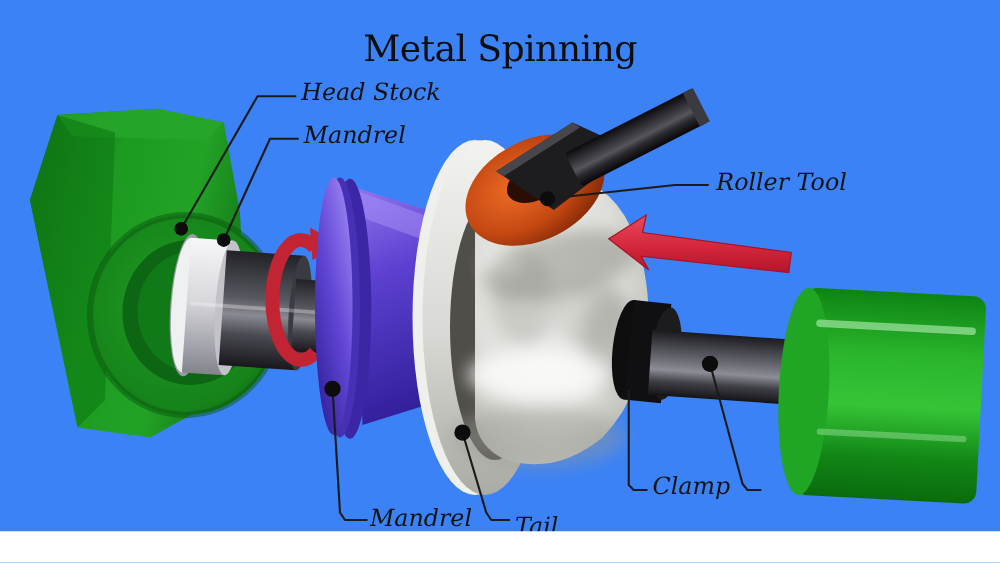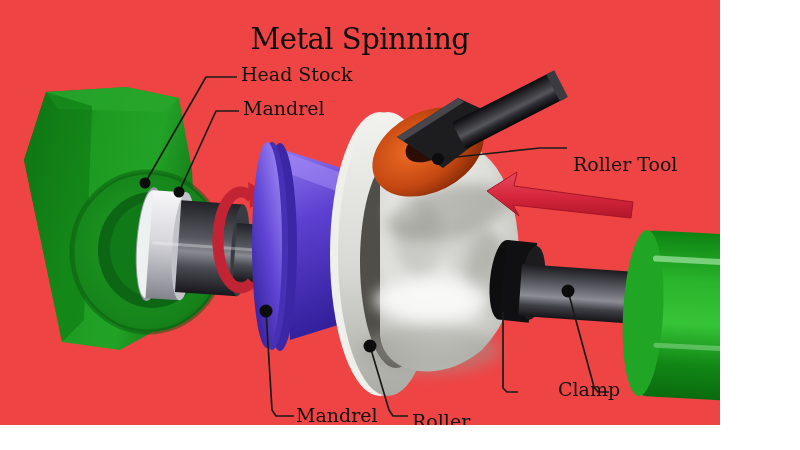--- a/index.html
+++ b/index.html
@@ -1,27 +1,27 @@
 <!DOCTYPE html>
 <html><head>
 <meta charset="utf-8">
 <style>
   html,body{margin:0;padding:0;background:#ffffff;}
-  .stage{position:relative;width:720px;height:450px;background:#ef4444;overflow:hidden;
+  .stage{position:relative;width:800px;height:450px;background:#3b82f6;overflow:hidden;
          font-family:"DejaVu Serif","Liberation Serif",serif;}
   .stage svg{position:absolute;left:0;top:0;}
   .title{position:absolute;left:0;right:0;top:22px;text-align:center;
          font-size:29px;font-weight:500;letter-spacing:-0.5px;color:#0d0d0d;}
-  .lbl{position:absolute;font-size:19px;color:#121212;white-space:nowrap;line-height:1.1;}
+  .lbl{position:absolute;font-size:19px;color:#121212;white-space:nowrap;line-height:1.1;font-style:italic;}
   .lbl-head-stock{left:241px;top:64px;}
   .lbl-spindle{left:243px;top:98px;}
-  .lbl-roller-tool{left:573px;top:136px;margin-top:18px;}
+  .lbl-roller-tool{left:573px;top:136px;}
   .lbl-mandrel{left:296px;top:405px;}
   .lbl-sheet{left:412px;top:411px;}
-  .lbl-clamp{left:522px;top:379px;margin-left:36px;}
+  .lbl-clamp{left:522px;top:379px;}
   .lbl-tail-stock{left:611px;top:381px;}
   .crop{position:absolute;left:0;top:425px;width:800px;height:25px;background:#ffffff;z-index:5;}
 </style>
 </head>
 <body>
 
 <div class="stage">
 
 <svg width="800" height="450" viewBox="0 0 800 450">
   <defs>
@@ -211,18 +211,18 @@
     <circle cx="568" cy="291" r="6.5"></circle>
   </g>
 </svg>
 
 <div class="title">Metal Spinning</div>
 
 <div class="lbl lbl-head-stock">Head Stock</div>
 <div class="lbl lbl-spindle">Mandrel</div>
 <div class="lbl lbl-roller-tool">Roller Tool</div>
 <div class="lbl lbl-mandrel">Mandrel</div>
-<div class="lbl lbl-sheet">Roller</div>
+<div class="lbl lbl-sheet">Tail</div>
 <div class="lbl lbl-clamp">Clamp</div>
 
 <div class="crop"></div>
 
 </div>
 
 </body></html>

